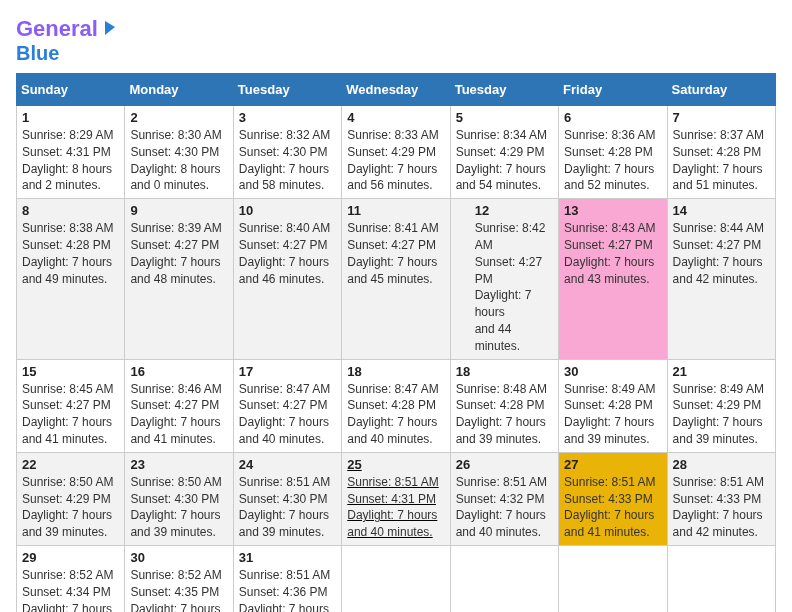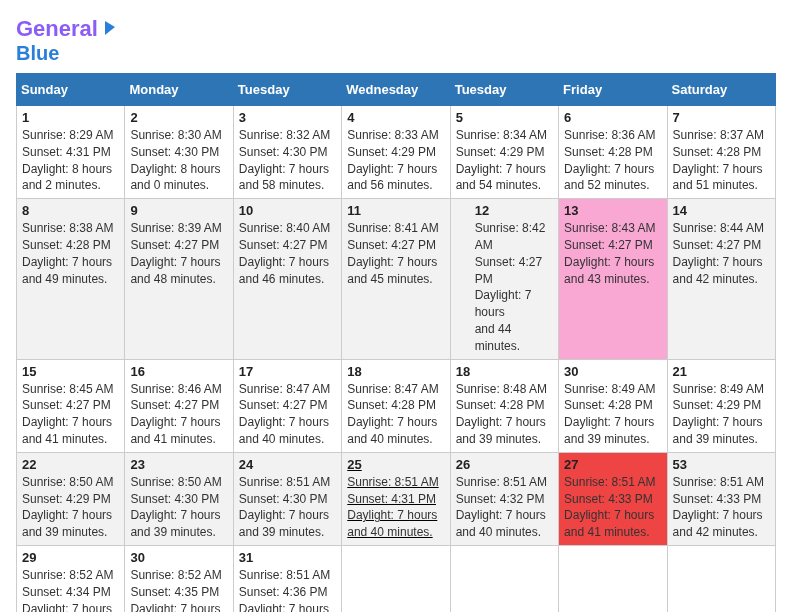--- a/index.html
+++ b/index.html
@@ -208,26 +208,26 @@
           <div class="day-info">Sunrise: 8:51 AM<br>Sunset: 4:30 PM<br>Daylight: 7 hours<br>and 39 minutes.</div>
         </td>
         <td style="background: rgb(242, 242, 242); text-decoration: underline;">
           <span class="day-num">25</span>
           <div class="day-info">Sunrise: 8:51 AM<br>Sunset: 4:31 PM<br>Daylight: 7 hours<br>and 40 minutes.</div>
         </td>
         <td style="background: rgb(242, 242, 242); margin-top: 38px;">
           <span class="day-num">26</span>
           <div class="day-info">Sunrise: 8:51 AM<br>Sunset: 4:32 PM<br>Daylight: 7 hours<br>and 40 minutes.</div>
         </td>
-        <td style="background: #ef4444;">
+        <td style="background: #eab308;">
           <span class="day-num">27</span>
           <div class="day-info">Sunrise: 8:51 AM<br>Sunset: 4:33 PM<br>Daylight: 7 hours<br>and 41 minutes.</div>
         </td>
         <td style="background: rgb(242, 242, 242);">
-          <span class="day-num">53</span>
+          <span class="day-num">28</span>
           <div class="day-info">Sunrise: 8:51 AM<br>Sunset: 4:33 PM<br>Daylight: 7 hours<br>and 42 minutes.</div>
         </td>
       </tr>
       <tr>
         <td>
           <span class="day-num">29</span>
           <div class="day-info">Sunrise: 8:52 AM<br>Sunset: 4:34 PM<br>Daylight: 7 hours<br>and 42 minutes.</div>
         </td>
         <td>
           <span class="day-num">30</span>

